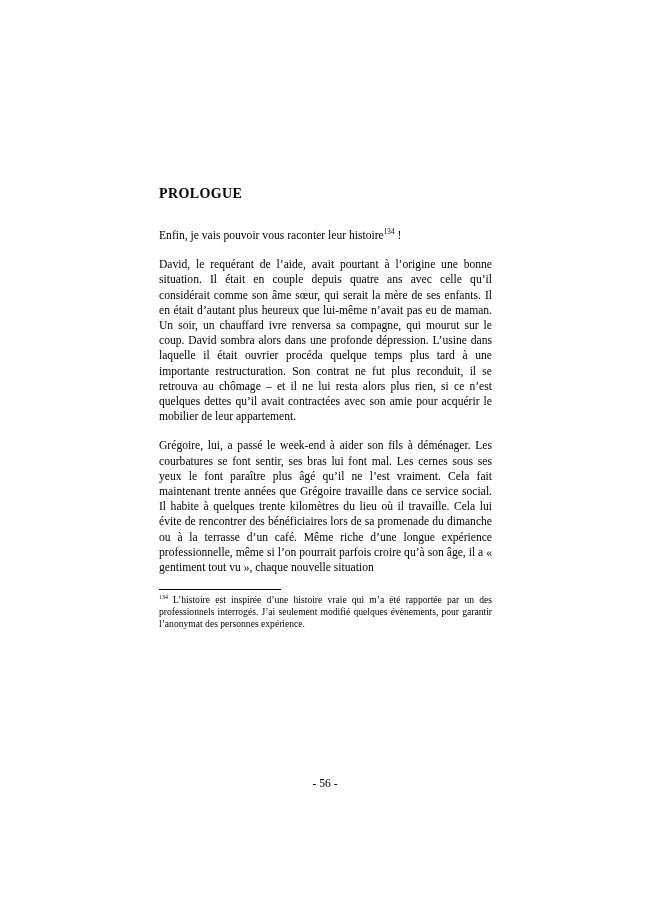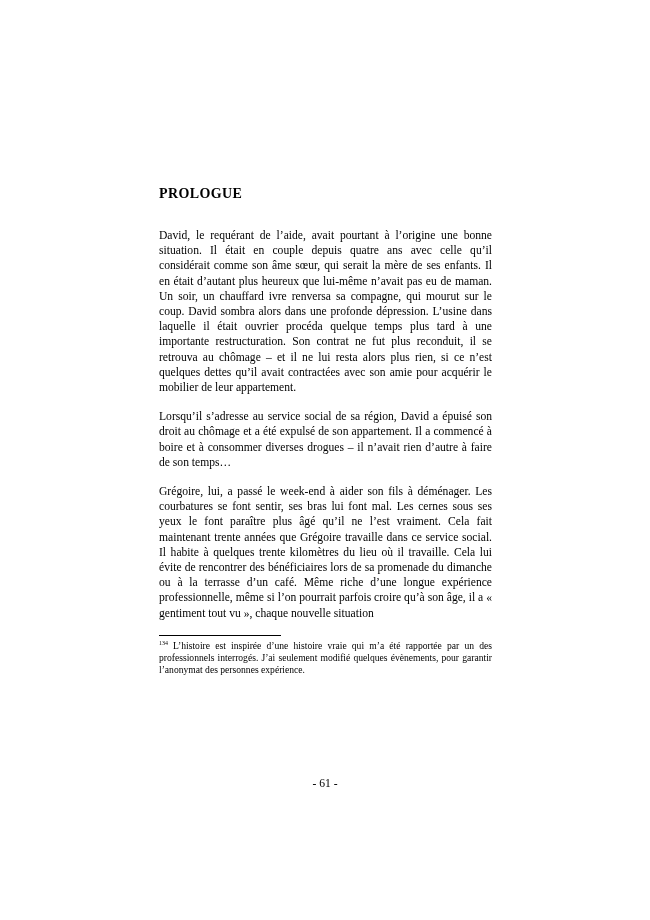--- a/index.html
+++ b/index.html
@@ -64,28 +64,28 @@
   }
 </style>
 </head>
 <body>
 
 <div class="page">
   <div class="content">
 
     <h1 class="chapter-heading">PROLOGUE</h1>
 
+    <p class="body-par"><span>Enfin, je vais pouvoir vous raconter leur histoire</span><sup class="ref">134</sup><span>&nbsp;!</span></p>
 
 
     <p class="body-par">David, le requérant de l’aide, avait pourtant à l’origine une bonne situation. Il était en couple depuis quatre ans avec celle qu’il considérait comme son âme sœur, qui serait la mère de ses enfants. Il en était d’autant plus heureux que lui-même n’avait pas eu de maman. Un soir, un chauffard ivre renversa sa compagne, qui mourut sur le coup. David sombra alors dans une profonde dépression. L’usine dans laquelle il était ouvrier procéda quelque temps plus tard à une importante restructuration. Son contrat ne fut plus reconduit, il se retrouva au chômage – et il ne lui resta alors plus rien, si ce n’est quelques dettes qu’il avait contractées avec son amie pour acquérir le mobilier de leur appartement.</p>
 
-    <p class="body-par">Lorsqu’il s’adresse au service social de sa région, David a épuisé son droit au chômage et a été expulsé de son appartement. Il a commencé à boire et à consommer diverses drogues – il n’avait rien d’autre à faire de son temps…</p>
 
     <p class="body-par">Grégoire, lui, a passé le week-end à aider son fils à déménager. Les courbatures se font sentir, ses bras lui font mal. Les cernes sous ses yeux le font paraître plus âgé qu’il ne l’est vraiment. Cela fait maintenant trente années que Grégoire travaille dans ce service social. Il habite à quelques trente kilomètres du lieu où il travaille. Cela lui évite de rencontrer des bénéficiaires lors de sa promenade du dimanche ou à la terrasse d’un café. Même riche d’une longue expérience professionnelle, même si l’on pourrait parfois croire qu’à son âge, il a « gentiment tout vu », chaque nouvelle situation</p>
 
     <div class="footnote-rule"></div>
 
     <p class="footnote"><sup class="ref">134</sup><span> L’histoire est inspirée d’une histoire vraie qui m’a été rapportée par un des professionnels interrogés. J’ai seulement modifié quelques évènements, pour garantir l’anonymat des personnes expérience.</span></p>
 
   </div>
 
-  <div class="page-number">- 61 -</div>
+  <div class="page-number">- 56 -</div>
 </div>
 
 </body></html>

